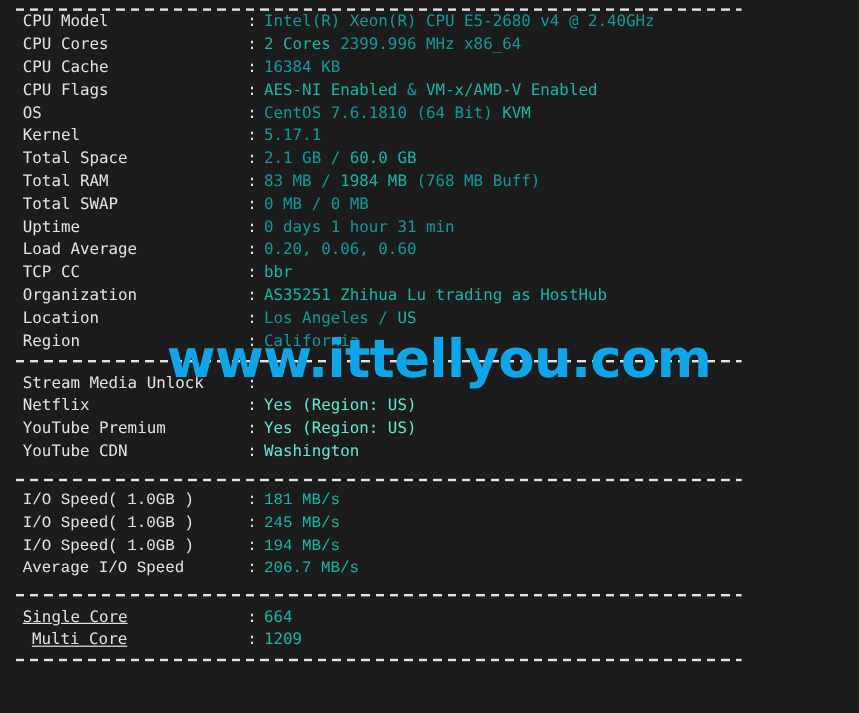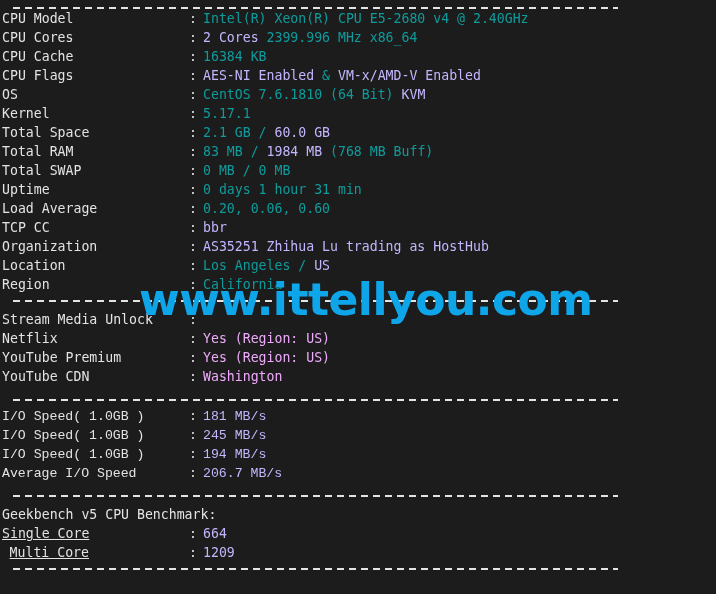--- a/index.html
+++ b/index.html
@@ -20,21 +20,21 @@
     background: #1c1c1c;
     color: #e3e3e3;
     font-size: 13.2px;
     line-height: 19px;
     padding: 0;
   }
   .line {
     position: relative;
     height: 19px;
     white-space: pre;
-    padding-left: 2px;
+    padding-left: 19px;
     box-sizing: border-box;
   }
   .rule {
     position: relative;
     margin-left: 13px;
     margin-top: 8px;
     width: 605px;
     height: 2px;
     background-image: repeating-linear-gradient(
       to right,
@@ -55,22 +55,22 @@
     padding-right: 100px;
     box-sizing: border-box;
     text-decoration: underline;
   }
   .colon {
     display: inline-block;
     width: 14px;
     color: #e3e3e3;
   }
   .c  { color: #0f9b9b; }
-  .y  { color: #c4b5fd; }
-  .g  { color: #f0abfc; text-align: center; }
+  .y  { color: #14b8a6; }
+  .g  { color: #5eead4; text-align: center; }
   .r  { color: #b01010; }
   .w  { color: #e3e3e3; }
   #watermark {
     position: absolute;
     left: 139px;
     top: 268px;
     font-family: "DejaVu Sans", "Liberation Sans", sans-serif;
     font-weight: bold;
     font-size: 44px;
     letter-spacing: -0.5px;
@@ -122,21 +122,20 @@
   <div id="ioblock" style="margin-top:6px;font-family:Liberation Mono, monospace;">
       <div class="line"><span class="lbl">I/O Speed( 1.0GB )</span><span class="colon">:</span><span class="y">181 MB/s</span></div>
       <div class="line"><span class="lbl">I/O Speed( 1.0GB )</span><span class="colon">:</span><span class="y">245 MB/s</span></div>
       <div class="line"><span class="lbl">I/O Speed( 1.0GB )</span><span class="colon">:</span><span class="y">194 MB/s</span></div>
       <div class="line"><span class="lbl">Average I/O Speed</span><span class="colon">:</span><span class="y">206.7 MB/s</span></div>
     </div>
 
   <div class="rule" style="margin-top:12px;"></div>
 
   <div id="gbblock" style="margin-top:8px;">
-    <div class="line"><span class="w">Geekbench v5 CPU Benchmark:</span></div>
     <div id="gbrows">
         <div class="line"><span class="lbl-r">Single Core</span><span class="colon">:</span><span class="y">664</span></div>
         <div class="line"><span class="lbl-r">Multi Core</span><span class="colon">:</span><span class="y">1209</span></div>
       </div>
   </div>
 
   <div class="rule" style="margin-top:6px;"></div>
 
   <div id="watermark">www.ittellyou.com</div>
 

